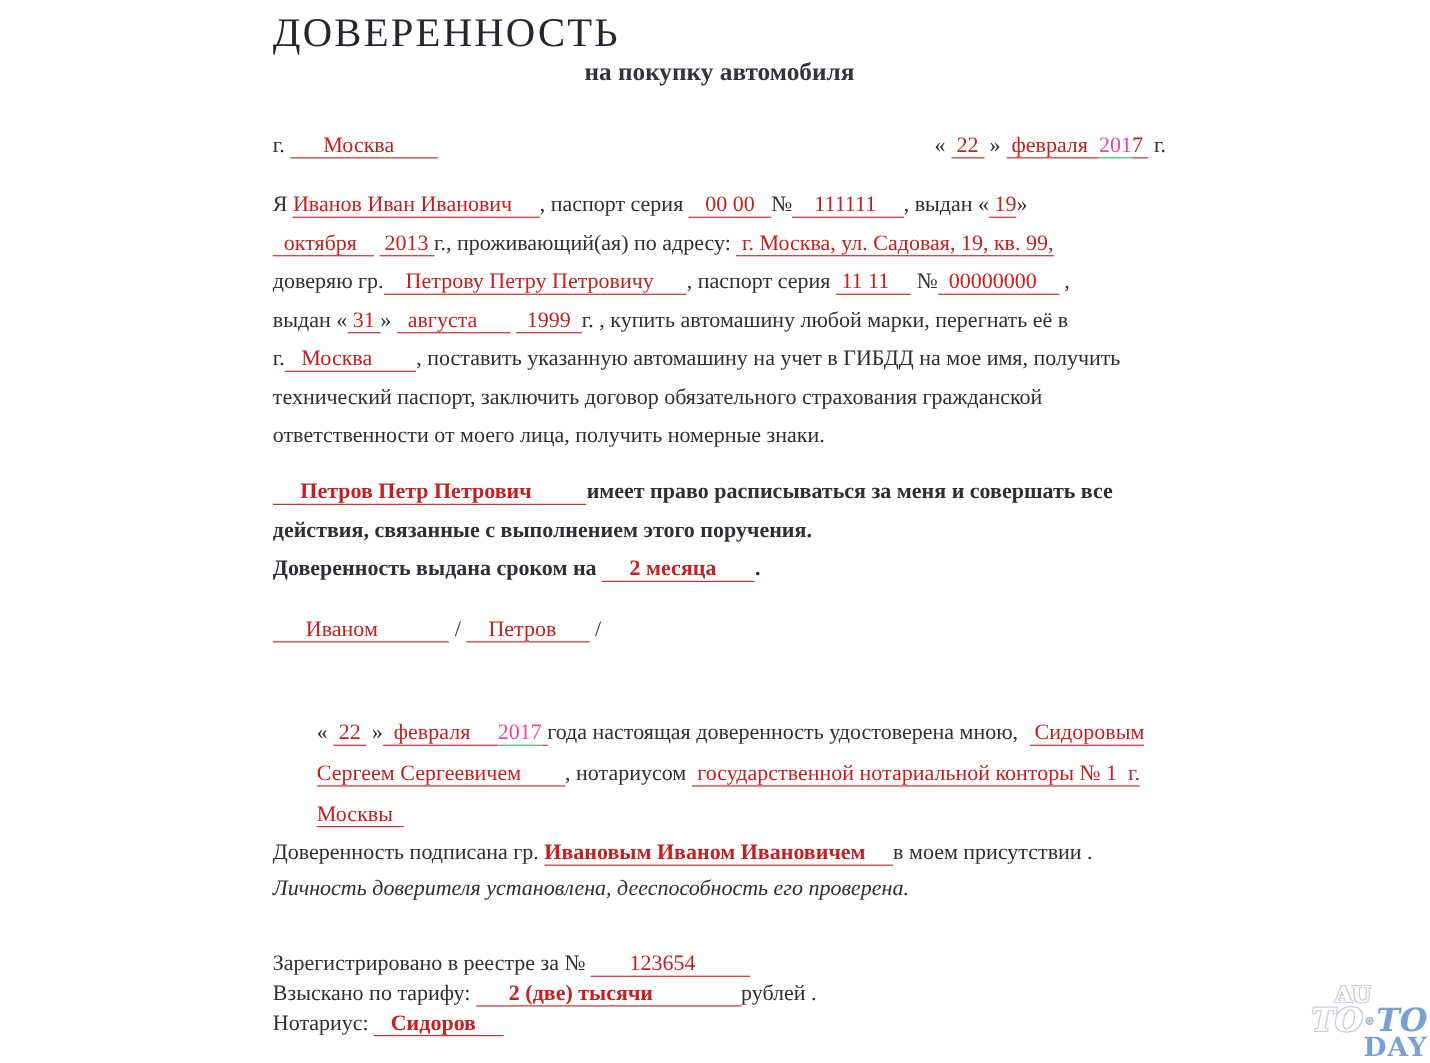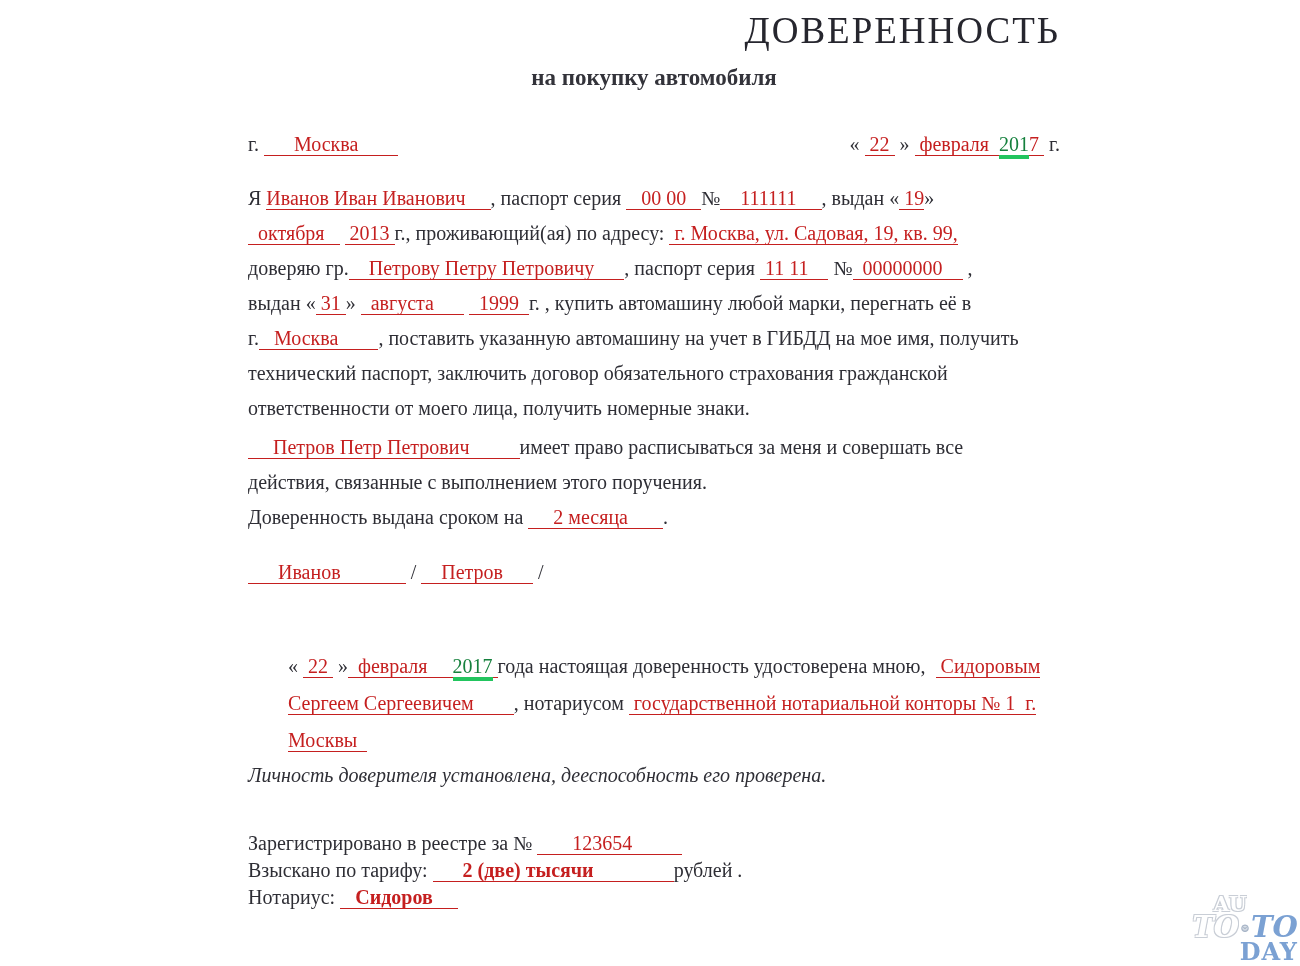--- a/index.html
+++ b/index.html
@@ -12,29 +12,29 @@
     font-family:"Liberation Serif", serif;
     color:#2e2e35;
   }
   .doc{
     position:absolute;
     left:248px;top:0;
     width:812px;
   }
   h1.title{
     margin:10px 0 0 0;
-    text-align:right;
+    text-align:left;
     font-size:37px;
     font-weight:normal;
     letter-spacing:2px;
     color:#26262e;
     line-height:1.15;
   }
   h2.subtitle{
-    margin:12px 0 0 0;
+    margin:0 0 0 0;
     text-align:center;
     font-size:23px;
     font-weight:bold;
     color:#33333a;
     line-height:1.15;
   }
   .header-line{
     margin-top:40px;
     display:flex;
     justify-content:space-between;
@@ -42,41 +42,41 @@
     line-height:26px;
     text-align:center;
   }
   p.para{
     margin:0;
     font-size:20px;
     line-height:35px;
     white-space:normal;
   }
   p[data-name="main-paragraph"]{margin-top:24px;}
-  p[data-name="agent-rights-paragraph"]{margin-top:4px;}
+  p[data-name="agent-rights-paragraph"]{margin-top:16px;font-weight:bold;}
   p[data-name="signature-line"]{margin-top:20px;}
   p[data-name="notary-certification"]{margin-top:58px;line-height:37px;margin-left:40px;}
   p[data-name="signed-in-presence"]{line-height:33px;}
   p[data-name="identity-verified"]{line-height:33px;font-style:italic;}
   p[data-name="registry-block"]{margin-top:38px;line-height:27px;}
   .seg-plain{color:#2e2e35;white-space:pre-wrap;}
   .seg-fill{
     color:#c51f1f;
     border-bottom:1px solid #c51f1f;
     white-space:pre-wrap;
   }
   .seg-fillb{
     color:#c51f1f;
     border-bottom:1px solid #c51f1f;
     white-space:pre-wrap;
     font-weight:bold;
   }
   .seg-fillblack{
-    color:#15803d;
-    border-bottom:4px solid #22c55e;
+    color:#ec4899;
+    border-bottom:1px solid #22c55e;
     white-space:pre-wrap;
   }
   
   .watermark{
     position:absolute;
     right:2px;bottom:2px;
     width:106px;
     font-family:"DejaVu Serif", serif;
     font-weight:bold;
     line-height:0.95;
@@ -107,22 +107,23 @@
     <h2 class="subtitle" data-name="document-subtitle">на покупку автомобиля</h2>
 
     <div class="header-line" data-name="city-date-line">
       <span data-name="city-line"><span class="seg-plain" data-name="city-label">г. </span><span class="seg-fill" data-name="city-value">      Москва        </span></span>
       <span data-name="date-line"><span class="seg-plain" data-name="text-plain">« </span><span class="seg-fill" data-name="date-day"> 22 </span><span class="seg-plain" data-name="text-plain"> » </span><span class="seg-fill" data-name="date-month"> февраля  </span><span class="seg-fillblack" data-name="date-year-printed">201</span><span class="seg-fill" data-name="date-year-filled">7 </span><span class="seg-plain" data-name="text-plain"> г.</span></span>
     </div>
 
     <div data-name="document-body">
         <p class="para" data-name="main-paragraph"><span class="seg-plain" data-name="text-plain">Я </span><span class="seg-fill" data-name="principal-name">Иванов Иван Иванович     </span><span class="seg-plain" data-name="text-plain">, паспорт серия </span><span class="seg-fill" data-name="principal-passport-series">   00 00   </span><span class="seg-plain" data-name="text-plain">№</span><span class="seg-fill" data-name="principal-passport-number">    111111     </span><span class="seg-plain" data-name="text-plain">, выдан «</span><span class="seg-fill" data-name="principal-passport-issue-day"> 19</span><span class="seg-plain" data-name="text-plain">»</span><br><span class="seg-fill" data-name="principal-passport-issue-month">  октября   </span><span class="seg-plain" data-name="text-plain"> </span><span class="seg-fill" data-name="principal-passport-issue-year"> 2013 </span><span class="seg-plain" data-name="text-plain">г., проживающий(ая) по адресу: </span><span class="seg-fill" data-name="principal-address"> г. Москва, ул. Садовая, 19, кв. 99,</span><br><span class="seg-plain" data-name="text-plain">доверяю гр.</span><span class="seg-fill" data-name="agent-name">    Петрову Петру Петровичу      </span><span class="seg-plain" data-name="text-plain">, паспорт серия </span><span class="seg-fill" data-name="agent-passport-series"> 11 11    </span><span class="seg-plain" data-name="text-plain"> №</span><span class="seg-fill" data-name="agent-passport-number">  00000000    </span><span class="seg-plain" data-name="text-plain"> ,</span><br><span class="seg-plain" data-name="text-plain">выдан «</span><span class="seg-fill" data-name="agent-passport-issue-day"> 31 </span><span class="seg-plain" data-name="text-plain">» </span><span class="seg-fill" data-name="agent-passport-issue-month">  августа      </span><span class="seg-plain" data-name="text-plain"> </span><span class="seg-fill" data-name="agent-passport-issue-year">  1999  </span><span class="seg-plain" data-name="text-plain">г. , купить автомашину любой марки, перегнать её в</span><br><span class="seg-plain" data-name="text-plain">г.</span><span class="seg-fill" data-name="destination-city">   Москва        </span><span class="seg-plain" data-name="text-plain">, поставить указанную автомашину на учет в ГИБДД на мое имя, получить</span><br><span class="seg-plain" data-name="text-plain">технический паспорт, заключить договор обязательного страхования гражданской</span><br><span class="seg-plain" data-name="text-plain">ответственности от моего лица, получить номерные знаки.</span></p>
         <p class="para" data-name="agent-rights-paragraph"><span class="seg-fill" data-name="agent-name-repeat">     Петров Петр Петрович          </span><span class="seg-plain" data-name="text-plain">имеет право расписываться за меня и совершать все</span><br><span class="seg-plain" data-name="text-plain">действия, связанные с выполнением этого поручения.</span><br><span class="seg-plain" data-name="text-plain">Доверенность выдана сроком на </span><span class="seg-fill" data-name="validity-term">     2 месяца       </span><span class="seg-plain" data-name="text-plain">.</span></p>
-        <p class="para" data-name="signature-line"><span class="seg-fill" data-name="principal-signature">      Иванов             </span><span class="seg-plain" data-name="text-plain"> / </span><span class="seg-fill" data-name="agent-signature">    Петров      </span><span class="seg-plain" data-name="text-plain"> /</span></p>
+        <p class="para" data-name="signature-line"><span class="seg-fill" data-name="principal-signature">      Иваном             </span><span class="seg-plain" data-name="text-plain"> / </span><span class="seg-fill" data-name="agent-signature">    Петров      </span><span class="seg-plain" data-name="text-plain"> /</span></p>
         <p class="para" data-name="notary-certification"><span class="seg-plain" data-name="text-plain">« </span><span class="seg-fill" data-name="notary-date-day"> 22 </span><span class="seg-plain" data-name="text-plain"> »</span><span class="seg-fill" data-name="notary-date-month">  февраля     </span><span class="seg-fillblack" data-name="notary-date-year">2017</span><span class="seg-fill" data-name="text-fill"> </span><span class="seg-plain" data-name="text-plain">года настоящая доверенность удостоверена мною,  </span><span class="seg-fill" data-name="notary-name-part1"> Сидоровым</span><br><span class="seg-fill" data-name="notary-name-part2">Сергеем Сергеевичем        </span><span class="seg-plain" data-name="text-plain">, нотариусом </span><span class="seg-fill" data-name="notary-office"> государственной нотариальной конторы № 1  г.</span><br><span class="seg-fill" data-name="notary-office-city">Москвы  </span></p>
+        <p class="para" data-name="signed-in-presence"><span class="seg-plain" data-name="text-plain">Доверенность подписана гр. </span><span class="seg-fillb" data-name="signer-name">Ивановым Иваном Ивановичем     </span><span class="seg-plain" data-name="text-plain">в моем присутствии .</span></p>
         <p class="para" data-name="identity-verified"><span class="seg-plain" data-name="text-plain">Личность доверителя установлена, дееспособность его проверена.</span></p>
         <p class="para" data-name="registry-block"><span class="seg-plain" data-name="text-plain">Зарегистрировано в реестре за № </span><span class="seg-fill" data-name="registry-number">       123654          </span><br><span class="seg-plain" data-name="text-plain">Взыскано по тарифу: </span><span class="seg-fillb" data-name="tariff-amount">      2 (две) тысячи                </span><span class="seg-plain" data-name="text-plain">рублей .</span><br><span class="seg-plain" data-name="text-plain">Нотариус: </span><span class="seg-fillb" data-name="notary-signature">   Сидоров     </span></p>
       </div>
   </div>
 
   <div class="watermark" data-name="autotoday-watermark">
     <div class="wm-row1" data-name="watermark-row-1"><span class="wm-outline" data-name="watermark-au-text">AU</span></div>
     <div class="wm-row2" data-name="watermark-row-2"><span class="wm-outline wm-italic" data-name="watermark-to-white-text">TO</span><span class="wm-sep" data-name="watermark-asterisk-icon">⊛</span><span class="wm-blue wm-italic" data-name="watermark-to-blue-text">TO</span></div>
     <div class="wm-row3 wm-blue" data-name="watermark-day-text">DAY</div>
   </div>

